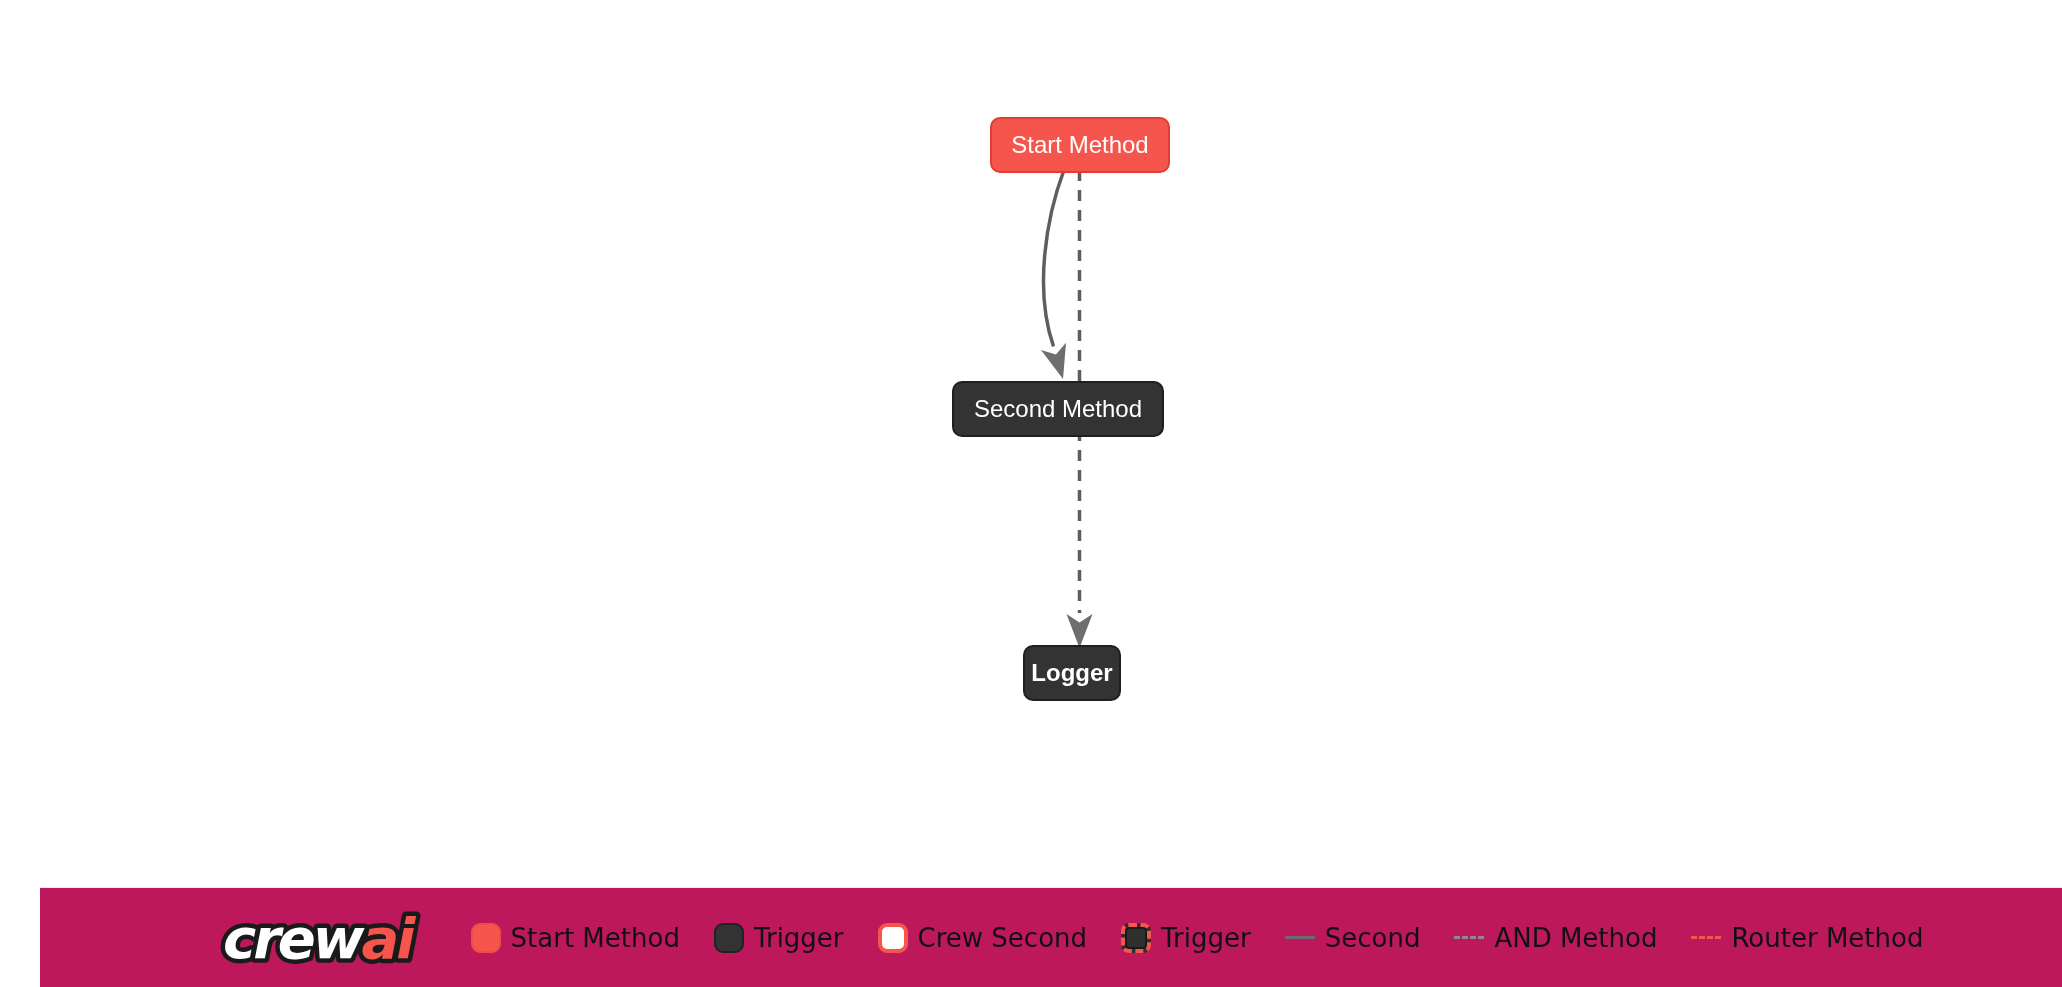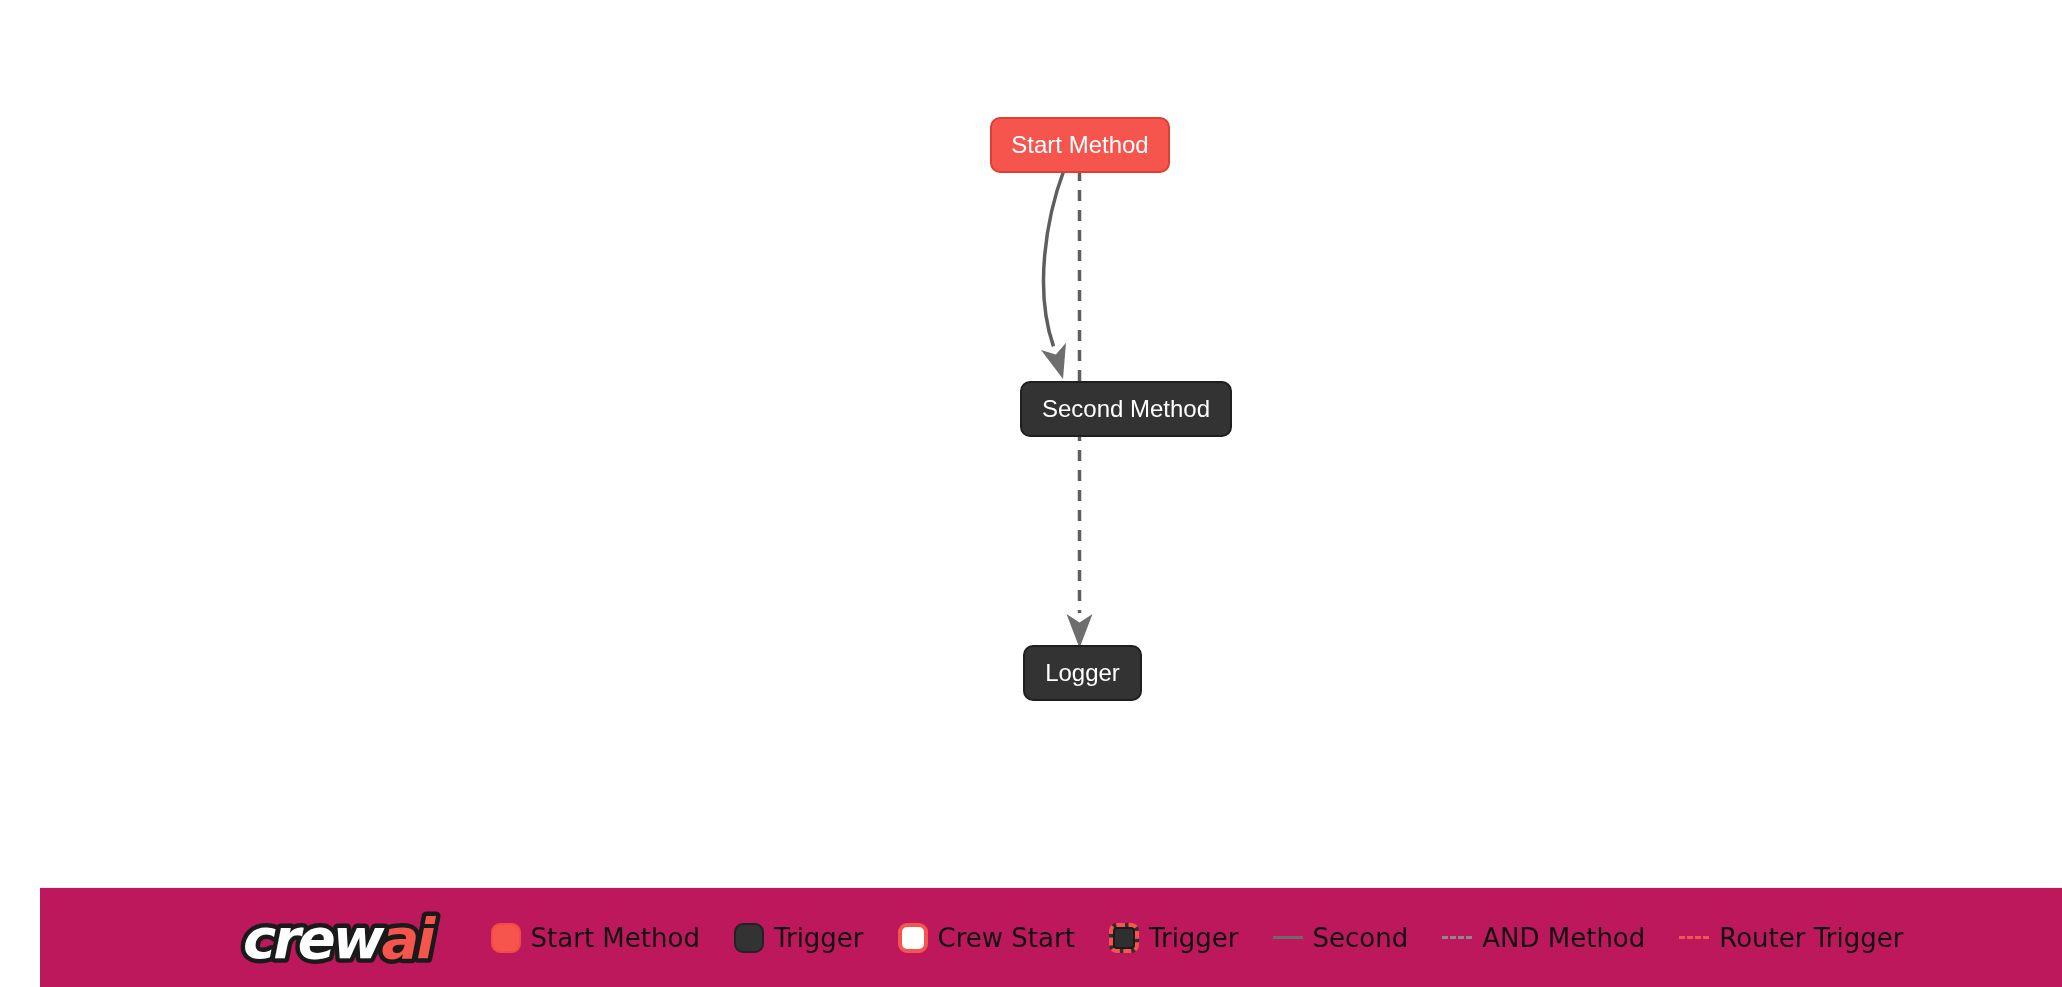--- a/index.html
+++ b/index.html
@@ -58,25 +58,25 @@
     <polygon points="1079.5,648 1066.5,614 1079.5,622.5 1092.5,614" fill="#6e6e6e"></polygon>
 
     <path d="M 1064 170 C 1046 218, 1034 290, 1053.5 346.4" stroke="#5e5e5e" stroke-width="3.5" fill="none"></path>
     <polygon points="1063,379 1041,350 1055.9,354.5 1066,342.8" fill="#6e6e6e"></polygon>
   </svg>
 
   <div class="node node-start" style="left:990px;top:117px;width:180px;height:56px;">
     <span>Start Method</span>
   </div>
 
-  <div class="node node-method" style="left:1020px;top:381px;width:212px;height:56px;">
+  <div class="node node-method" style="left:952px;top:381px;width:212px;height:56px;">
     <span>Second Method</span>
   </div>
 
-  <div class="node node-method" style="left:1023px;top:645px;width:119px;height:56px;">
+  <div class="node node-method" style="left:1023px;top:645px;width:98px;height:56px;font-weight:bold;">
     <span>Logger</span>
   </div>
 
 </div>
 
 <div class="legend">
 
   <svg class="logo" width="214" height="80" viewBox="0 0 214 80" xmlns="http://www.w3.org/2000/svg">
     <text x="4" y="60" font-family="DejaVu Sans, sans-serif" font-size="56" font-weight="bold" font-style="italic" letter-spacing="-3" stroke="#1a1a1a" stroke-width="9" stroke-linejoin="round" style="paint-order:stroke;">
       <tspan fill="#ffffff">crew</tspan><tspan fill="#f5554d">ai</tspan>
@@ -88,36 +88,36 @@
     <span>Start Method</span>
   </div>
 
   <div class="legend-item">
     <span class="sw sw-dark"></span>
     <span>Trigger</span>
   </div>
 
   <div class="legend-item">
     <span class="sw sw-crew"></span>
-    <span>Crew Start</span>
+    <span>Crew Second</span>
   </div>
 
   <div class="legend-item">
     <span class="sw sw-router"></span>
     <span>Trigger</span>
   </div>
 
   <div class="legend-item">
     <span class="ln ln-solid"></span>
     <span>Second</span>
   </div>
 
   <div class="legend-item">
     <span class="ln ln-dash"></span>
     <span>AND Method</span>
   </div>
 
   <div class="legend-item">
     <span class="ln ln-dash-red"></span>
-    <span>Router Trigger</span>
+    <span>Router Method</span>
   </div>
 
 </div>
 
 </body></html>

